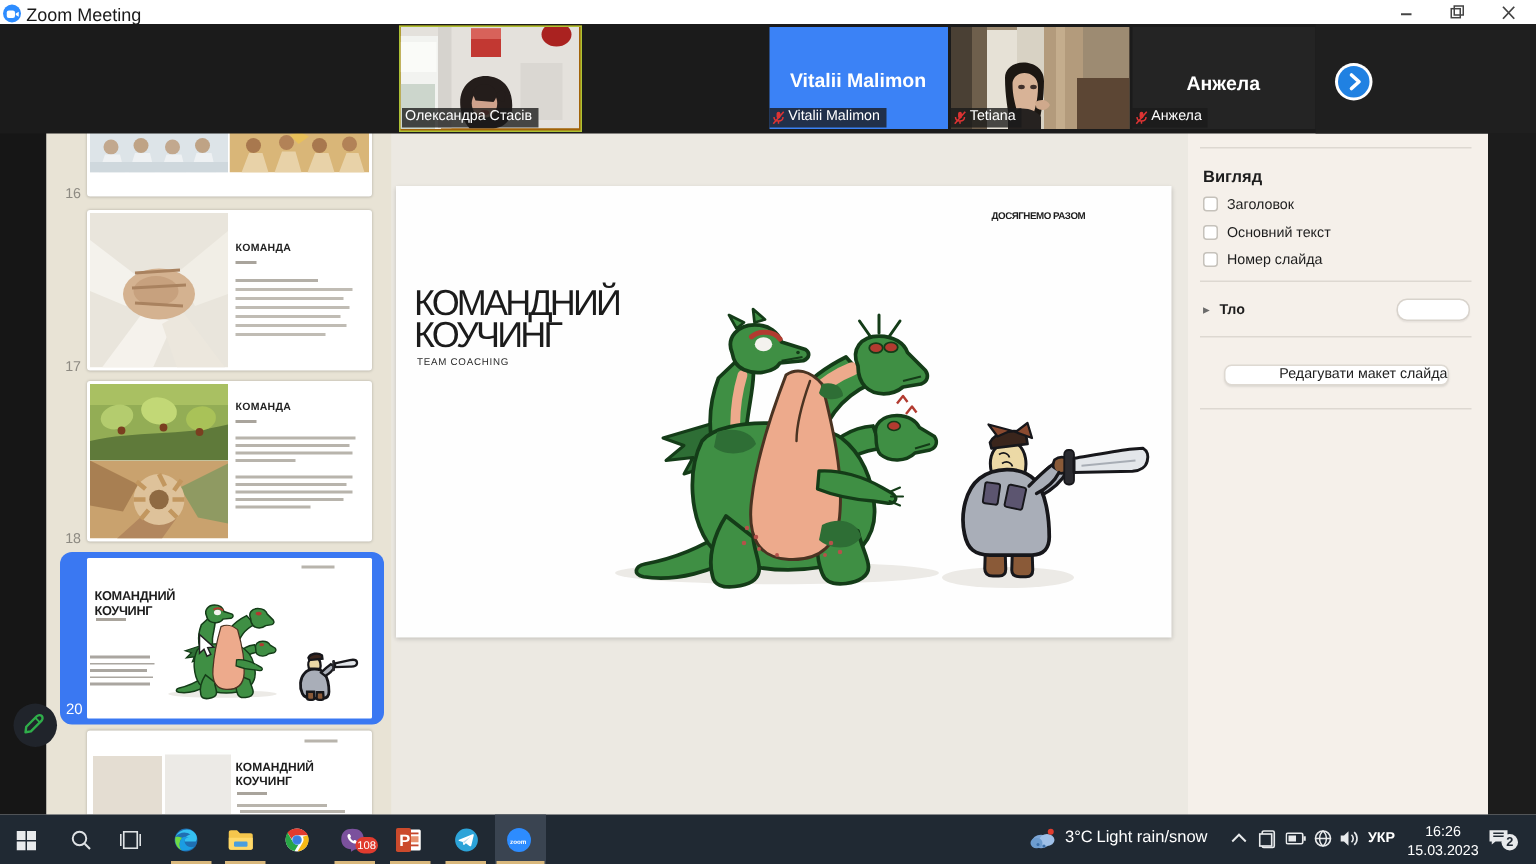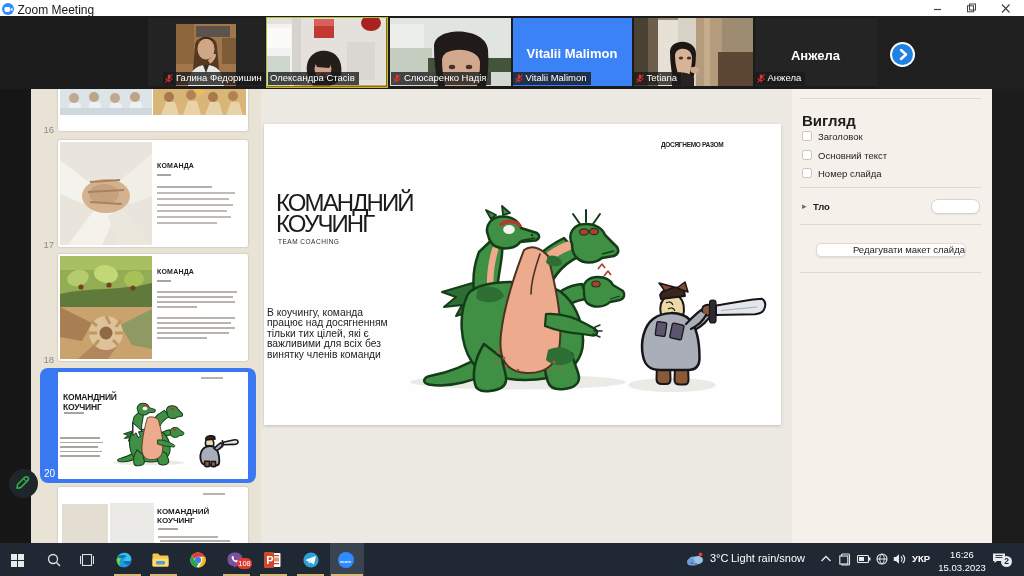--- a/index.html
+++ b/index.html
@@ -150,21 +150,20 @@
   <div class="abs" style="left:99px;top:20px;font-size:8px;font-weight:bold;color:#1d1d1d;line-height:9px">КОМАНДНИЙ<br>КОУЧИНГ</div>
   <div class="abs" style="left:100px;top:41px;width:20px;height:1.5px;background:#a9a49c"></div>
   <div class="abs" style="left:100px;top:49px;width:60px;height:1.5px;background:#b8b4ac"></div>
   <div class="abs" style="left:102px;top:53px;width:70px;height:1.5px;background:#b8b4ac"></div>
 </div>
 
 <div class="abs" id="slide" style="left:264px;top:124px;width:517px;height:301px;background:#fefefe;box-shadow:0 1px 3px rgba(0,0,0,.18)">
   <div class="abs" style="left:397px;top:16.5px;font-size:6.5px;letter-spacing:-.3px;color:#1d1d1d;font-weight:bold">ДОСЯГНЕМО РАЗОМ</div>
   <div class="abs" style="left:12px;top:68px;font-size:24px;line-height:21px;letter-spacing:-1.9px;color:#1b1b1b;font-weight:400">КОМАНДНИЙ<br>КОУЧИНГ</div>
   <div class="abs" style="left:14px;top:114px;font-size:6.5px;letter-spacing:.5px;color:#2c2c2c">TEAM COACHING</div>
-  <div class="abs" style="left:3px;top:184px;font-size:10.3px;line-height:10.4px;color:#1c1c1c">В коучингу, команда<br>працює над досягненням<br>тільки тих цілей, які є<br>важливими для всіх без<br>винятку членів команди</div>
   <div class="abs" id="dragonbox" style="left:134px;top:68px">
   <svg width="232" height="206" viewBox="0 0 232 206">
     <ellipse cx="120" cy="190" rx="108" ry="7.5" fill="#eceae6"></ellipse>
 
     <path d="M86 162 C68 174 48 181 32 184 C25 185.5 24 191 31 192.5 C52 196 78 189 96 177 Z" fill="#3f8f44" stroke="#143c18" stroke-width="2.5" stroke-linejoin="round"></path>
 
     <path d="M78 90 L44 100 L58 105 L46 115 L64 113 L58 124 L80 117 L82 104 Z" fill="#2e6e35" stroke="#143c18" stroke-width="2" stroke-linejoin="round"></path>
 
     <g transform="translate(1,10)">
     <path d="M88 124 C74 102 70 76 80 50 L100 31 C107 44 101 62 99 80 C97 98 103 110 114 121 Z" fill="#3f8f44" stroke="#143c18" stroke-width="2.5" stroke-linejoin="round"></path>
@@ -247,21 +246,21 @@
 
     <rect x="81.5" y="20" width="6.5" height="23" rx="2.8" fill="#2b2b30" stroke="#17171b" stroke-width="1.2"></rect>
 
     <path d="M88 25.5 C100 23.5 114 21 125 19.5 L134 18.8 C137 20.5 137.8 24 136.8 27.5 C136 31 132.5 33.8 127 34.2 L88 35 Z" fill="#e3e6ea" stroke="#17171b" stroke-width="2" stroke-linejoin="round"></path>
     <path d="M93 30.5 L129 27" stroke="#a8adb5" stroke-width="1.2"></path>
   </svg>
   </div>
 </div>
 
 <div class="abs" style="left:800px;top:98px;width:181px;height:1px;background:#ddd8d1"></div>
-<div class="abs" style="left:802px;top:112px;font-size:15px;font-weight:bold;color:#1d1d1d">Вигляд</div>
+<div class="abs" style="left:802px;top:112px;font-size:11px;font-weight:bold;color:#1d1d1d">Вигляд</div>
 <div class="abs" style="left:802px;top:131px;width:10px;height:10px;background:#fff;border:1px solid #c6c2bb;border-radius:2.5px;box-sizing:border-box"></div>
 <div class="abs" style="left:818px;top:131px;font-size:9.5px;color:#1d1d1d">Заголовок</div>
 <div class="abs" style="left:802px;top:149.5px;width:10px;height:10px;background:#fff;border:1px solid #c6c2bb;border-radius:2.5px;box-sizing:border-box"></div>
 <div class="abs" style="left:818px;top:149.5px;font-size:9.5px;color:#1d1d1d">Основний текст</div>
 <div class="abs" style="left:802px;top:168px;width:10px;height:10px;background:#fff;border:1px solid #c6c2bb;border-radius:2.5px;box-sizing:border-box"></div>
 <div class="abs" style="left:818px;top:168px;font-size:9.5px;color:#1d1d1d">Номер слайда</div>
 <div class="abs" style="left:800px;top:187px;width:181px;height:1px;background:#ddd8d1"></div>
 <div class="abs" style="left:802px;top:201px;font-size:9px;color:#6b6b6b">▸</div>
 <div class="abs" style="left:813px;top:201px;font-size:9.5px;font-weight:bold;color:#1d1d1d">Тло</div>
 <div class="abs" style="left:931px;top:199px;width:49px;height:15px;background:#fff;border:1px solid #d8d3cc;border-radius:7px;box-sizing:border-box;box-shadow:0 1px 1px rgba(0,0,0,.06)"></div>
@@ -270,39 +269,20 @@
 <div class="abs" style="left:800px;top:272px;width:181px;height:1px;background:#ddd8d1"></div>
 
 <div class="abs" style="left:8.5px;top:468.5px;width:29px;height:29px;border-radius:50%;background:#20242b"></div>
 <svg class="abs" style="left:14px;top:473px" width="18" height="18" viewBox="0 0 18 18">
   <path d="M3.5 11.5 L10.5 4.5 C11.5 3.5 13 3.5 13.8 4.3 C14.6 5.1 14.6 6.6 13.6 7.6 L6.6 14.6 L3 15.2 Z" fill="none" stroke="#2fae4a" stroke-width="1.6" stroke-linejoin="round"></path>
   <path d="M9.5 5.5 L12.6 8.6" stroke="#2fae4a" stroke-width="1.2"></path>
 </svg>
 
 <div class="abs" id="strip" style="left:0;top:16px;width:1024px;height:72.5px;background:#1b1b1b">
 
-  <div class="abs" style="left:148px;top:2px;width:117px;height:68px;background:#232323;overflow:hidden">
-    <svg class="abs" style="left:28px;top:6px" width="60" height="62" viewBox="0 0 60 62">
-      <rect width="60" height="62" fill="#a1764c"></rect>
-      <rect x="0" y="0" width="18" height="40" fill="#8d663e"></rect>
-      <rect x="20" y="2" width="34" height="11" fill="#5c544c"></rect>
-      <rect x="46" y="14" width="14" height="26" fill="#7e5c38"></rect>
-      <path d="M19 22 C19 10 41 10 41 22 L43 46 L17 46 Z" fill="#54391f"></path>
-      <ellipse cx="30" cy="25" rx="8.5" ry="10.5" fill="#cfa787"></ellipse>
-      <path d="M24 17 C27 14 34 14 37 18 C37 15 34 13 30 13 C26 13 24 15 24 17 Z" fill="#3f2a16"></path>
-      <path d="M12 62 C13 47 20 41 30 41 C41 41 47 47 48 62 Z" fill="#e9e7e3"></path>
-      <path d="M27 41 L30 49 L33 41 Z" fill="#35302c"></path>
-      <path d="M33 38 C36 36 38 33 38 30" stroke="#cfa787" stroke-width="4" fill="none"></path>
-    </svg>
-    <div class="lbl" style="left:15px"><svg class="micico" width="8" height="9" viewBox="0 0 8 9">
-            <rect x="2.7" y="0.5" width="2.6" height="4.5" rx="1.3" fill="#d33"></rect>
-            <path d="M1 4 C1 7.5 7 7.5 7 4 M4 6.8 L4 8.5" stroke="#d33" stroke-width="1" fill="none"></path>
-            <path d="M0.5 8.5 L7.5 0.5" stroke="#d33" stroke-width="1.1"></path>
-          </svg>Галина Федоришин</div>
-  </div>
 
   <div class="abs" style="left:266px;top:1px;width:122px;height:70.5px;background:#a16207;border:1.5px solid #aec233;box-sizing:border-box;overflow:hidden">
     <svg width="119" height="67.5" viewBox="0 0 119 67.5">
       <rect width="119" height="67.5" fill="#e4e1dc"></rect>
       <rect x="0" y="6" width="27" height="62" fill="#f2f3f0"></rect>
       <rect x="0" y="10" width="24" height="20" fill="#fafbf8"></rect>
       <rect x="0" y="38" width="23" height="30" fill="#ccd6cc"></rect>
       <rect x="25" y="0" width="9" height="67.5" fill="#d6d3ce"></rect>
       <rect x="47" y="1" width="20" height="19" fill="#c23832"></rect>
       <rect x="47" y="1" width="20" height="7" fill="#d8625a"></rect>
@@ -310,39 +290,20 @@
       <rect x="80" y="24" width="28" height="38" fill="#dad7d2"></rect>
       <path d="M40 54 C38 38 50 31 60 33 C72 35 76 46 74 58 C72 64 68 67 62 67.5 L46 67.5 C42 63 41 59 40 54 Z" fill="#241d1b"></path>
       <ellipse cx="56" cy="51" rx="8.5" ry="9.5" fill="#cfa28c"></ellipse>
       <path d="M48 44 C50 36 63 36 64 45 C64 47 63 49 62 50 L50 49 Z" fill="#241d1b"></path>
       <path d="M64 44 C66 42 69 42 70 44 L69 50 C67 50 65 48 64 46 Z" fill="#241d1b"></path>
       <ellipse cx="56" cy="57" rx="3.2" ry="1.7" fill="#b04a42"></ellipse>
     </svg>
     <div class="lbl" style="left:1px;bottom:2px">Олександра Стасів</div>
   </div>
 
-  <div class="abs" style="left:390px;top:2px;width:121px;height:68px;background:#d2d5cf;overflow:hidden">
-    <svg width="121" height="68" viewBox="0 0 121 68">
-      <rect width="121" height="68" fill="#d4d9d2"></rect>
-      <rect x="0" y="0" width="121" height="42" fill="#e0e5df"></rect>
-      <rect x="0" y="6" width="34" height="30" fill="#eceeea"></rect>
-      <rect x="0" y="30" width="42" height="24" fill="#c5cdc1"></rect>
-      <rect x="38" y="40" width="83" height="14" fill="#42543a"></rect>
-      <path d="M44 28 C44 8 96 8 98 32 C99 44 98 56 96 68 L48 68 C45 54 44 40 44 28 Z" fill="#201b19"></path>
-      <path d="M52 42 C52 28 88 28 90 44 C90 54 89 62 87 68 L55 68 C53 58 52 50 52 42 Z" fill="#d2a88e"></path>
-      <ellipse cx="62" cy="49" rx="3.2" ry="2.2" fill="#46302a"></ellipse>
-      <ellipse cx="79" cy="49" rx="3.2" ry="2.2" fill="#46302a"></ellipse>
-      <path d="M66 60 C69 59 73 59 76 60" stroke="#b58a74" stroke-width="1.5" fill="none"></path>
-    </svg>
-    <div class="lbl" style="left:1px"><svg class="micico" width="8" height="9" viewBox="0 0 8 9">
-            <rect x="2.7" y="0.5" width="2.6" height="4.5" rx="1.3" fill="#d33"></rect>
-            <path d="M1 4 C1 7.5 7 7.5 7 4 M4 6.8 L4 8.5" stroke="#d33" stroke-width="1" fill="none"></path>
-            <path d="M0.5 8.5 L7.5 0.5" stroke="#d33" stroke-width="1.1"></path>
-          </svg>Слюсаренко Надія</div>
-  </div>
 
   <div class="abs" style="left:512.5px;top:2px;width:119px;height:68px;background:#3b82f6">
     <div class="cname" style="top:28px">Vitalii Malimon</div>
     <div class="lbl" style="left:0"><svg class="micico" width="8" height="9" viewBox="0 0 8 9">
             <rect x="2.7" y="0.5" width="2.6" height="4.5" rx="1.3" fill="#d33"></rect>
             <path d="M1 4 C1 7.5 7 7.5 7 4 M4 6.8 L4 8.5" stroke="#d33" stroke-width="1" fill="none"></path>
             <path d="M0.5 8.5 L7.5 0.5" stroke="#d33" stroke-width="1.1"></path>
           </svg>Vitalii Malimon</div>
   </div>
 

